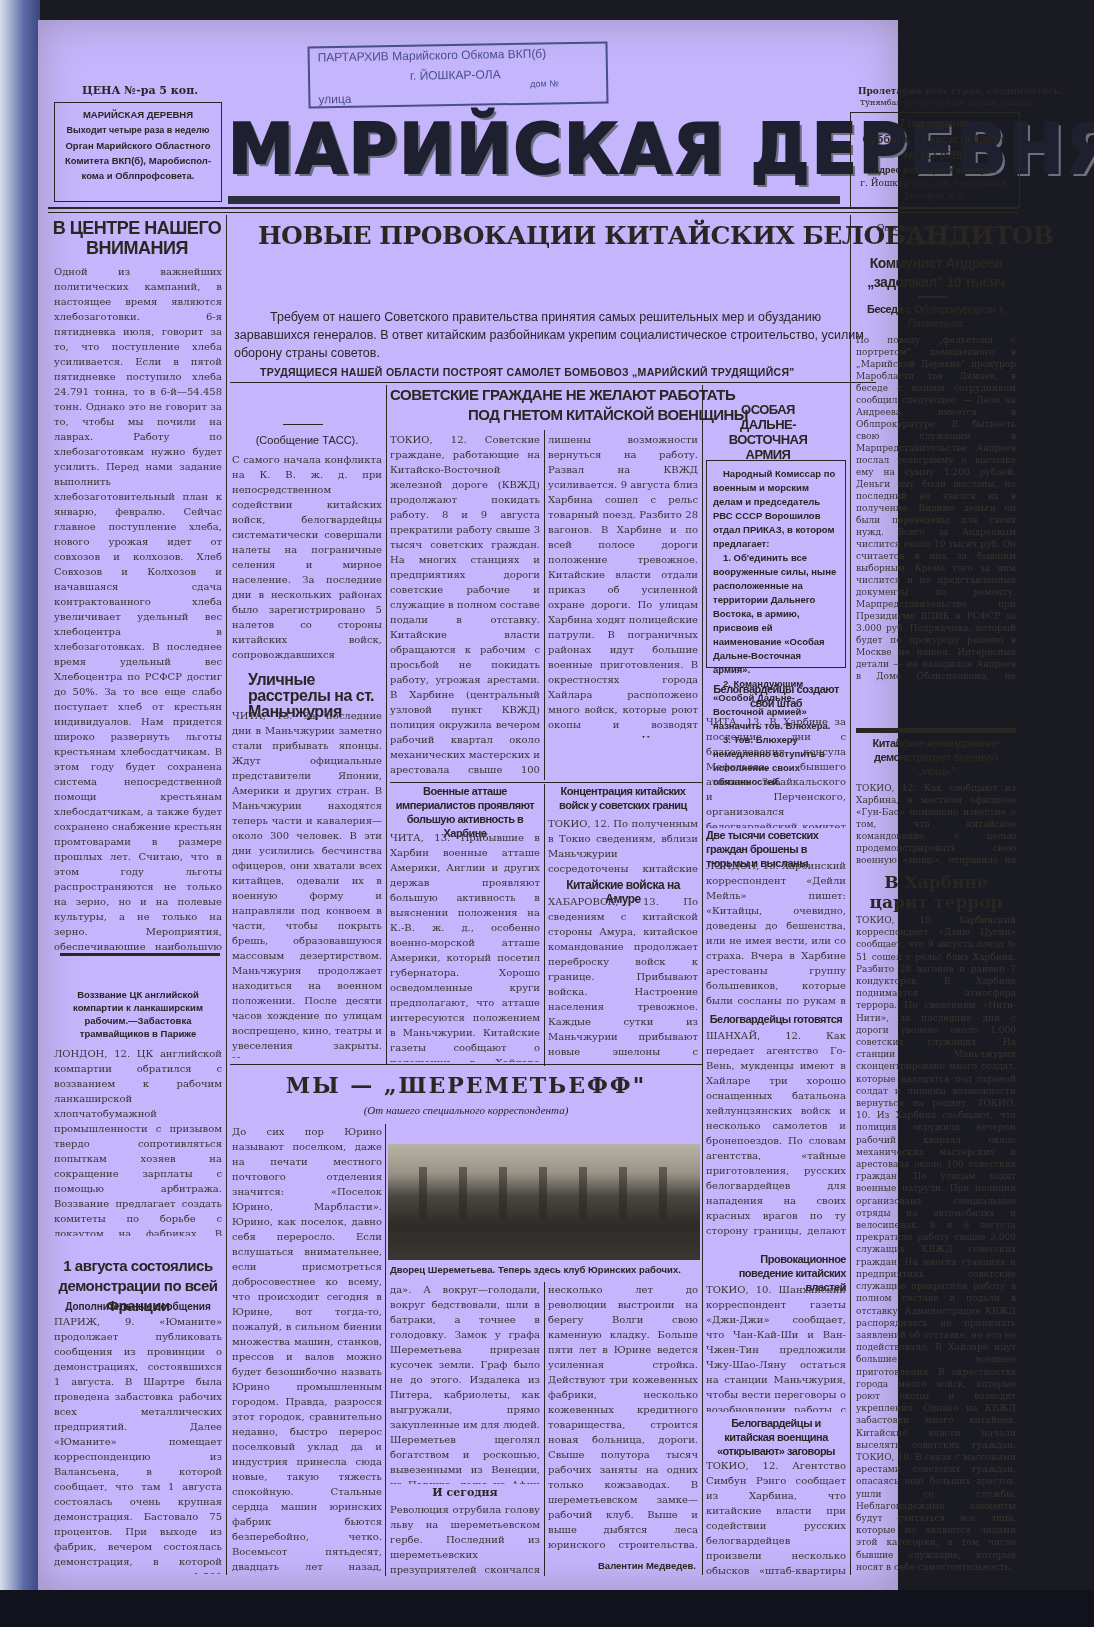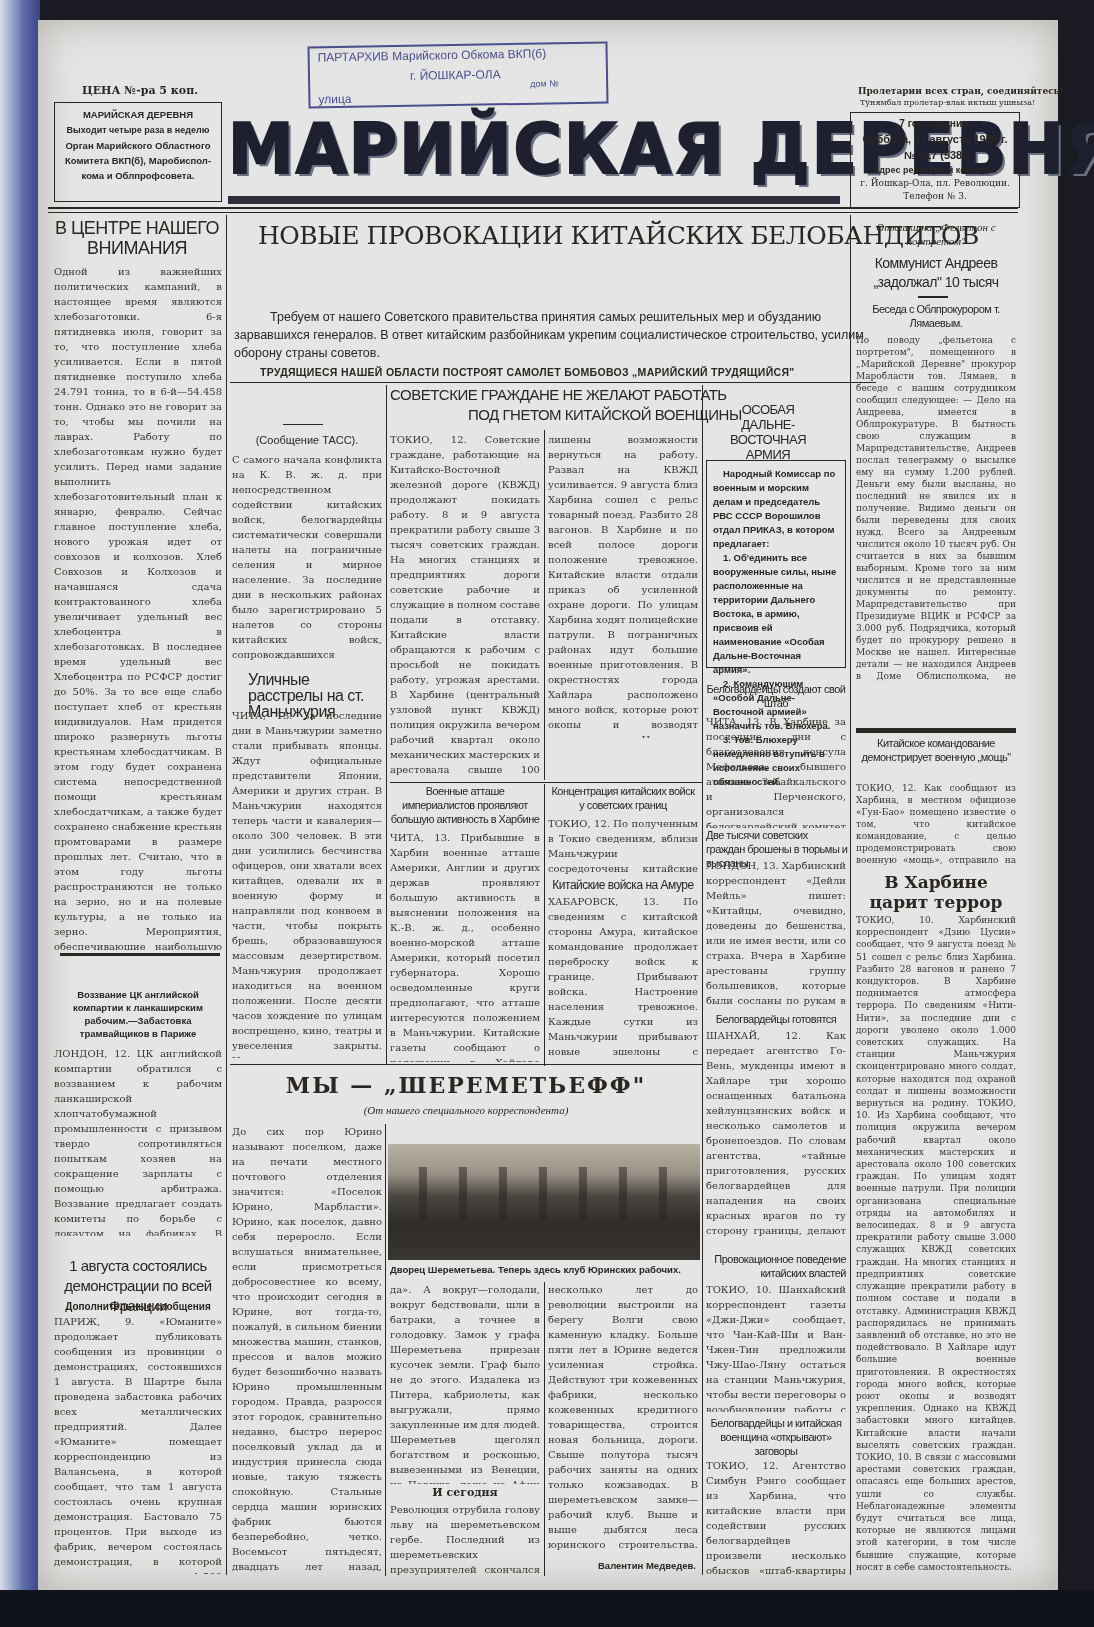--- a/index.html
+++ b/index.html
@@ -1,23 +1,23 @@
 <!DOCTYPE html>
 <html><head>
 <meta charset="utf-8">
 <style>
   * { box-sizing: border-box; margin: 0; padding: 0; }
   body { width: 1094px; height: 1627px; background: #1a1a22; position: relative; overflow: hidden; font-family: "Liberation Serif", serif; color: #2a2622; }
   .binding { position: absolute; left: 0; top: 0; width: 40px; height: 1627px; background: linear-gradient(90deg,#d8dee8 0,#9aa7c8 30%,#5b6aa8 60%,#3b4580 100%); }
-  .page { position: absolute; left: 38px; top: 20px; width: 1020px; height: 1570px; background: #e5e5e5; box-shadow: inset 0 0 40px rgba(90,80,60,.35); }
+  .page { position: absolute; left: 38px; top: 20px; width: 860px; height: 1570px; background: #c4b5fd; box-shadow: inset 0 0 40px rgba(90,80,60,.35); }
   .bottom-band { position: absolute; left: 0; top: 1590px; width: 1094px; height: 37px; background: #11131c; }
   .abs { position: absolute; }
   .rule { position: absolute; background: #2a2622; }
   .box { position: absolute; border: 2px solid #2a2622; }
-  .cond { font-family: "Liberation Sans", sans-serif; font-weight: normal; transform-origin: left top; letter-spacing: -0.5px; }
+  .cond { font-family: "Liberation Sans", sans-serif; font-weight: bold; transform-origin: left top; letter-spacing: -0.5px; }
   .center { text-align: center; }
   .body-text { font-family: "DejaVu Serif", serif; font-size: 10px; line-height: 15px; text-align: justify; color: #3a3530; overflow: hidden; }
   .sans-bold { font-family: "Liberation Sans", sans-serif; font-weight: bold; }
   .italic { font-style: italic; font-family: "Liberation Serif", serif; }
   .masthead { font-family: "DejaVu Sans", sans-serif; font-weight: 900; font-size: 74px; letter-spacing: 2px; color: #1e2030; -webkit-text-stroke: 2px #1e2030; text-shadow: 3px 3px 0 #6b6f80; transform: scaleY(1.05); }
   .stamp { position: absolute; border: 2px solid #4a4e8a; color: #4a4e8a; font-family: "Liberation Sans", sans-serif; transform: rotate(-1deg); }
   .photo { position: absolute; background:
       linear-gradient(180deg,#b8b2a4 0,#9a9488 25%,#4a4640 45%,#2e2b28 70%,#3a3632 100%); }
   .photo::before { content:""; position:absolute; left:10%; top:20%; width:80%; height:45%;
       background: repeating-linear-gradient(90deg,#2a2622 0 8px,transparent 8px 40px); opacity:.55; }

